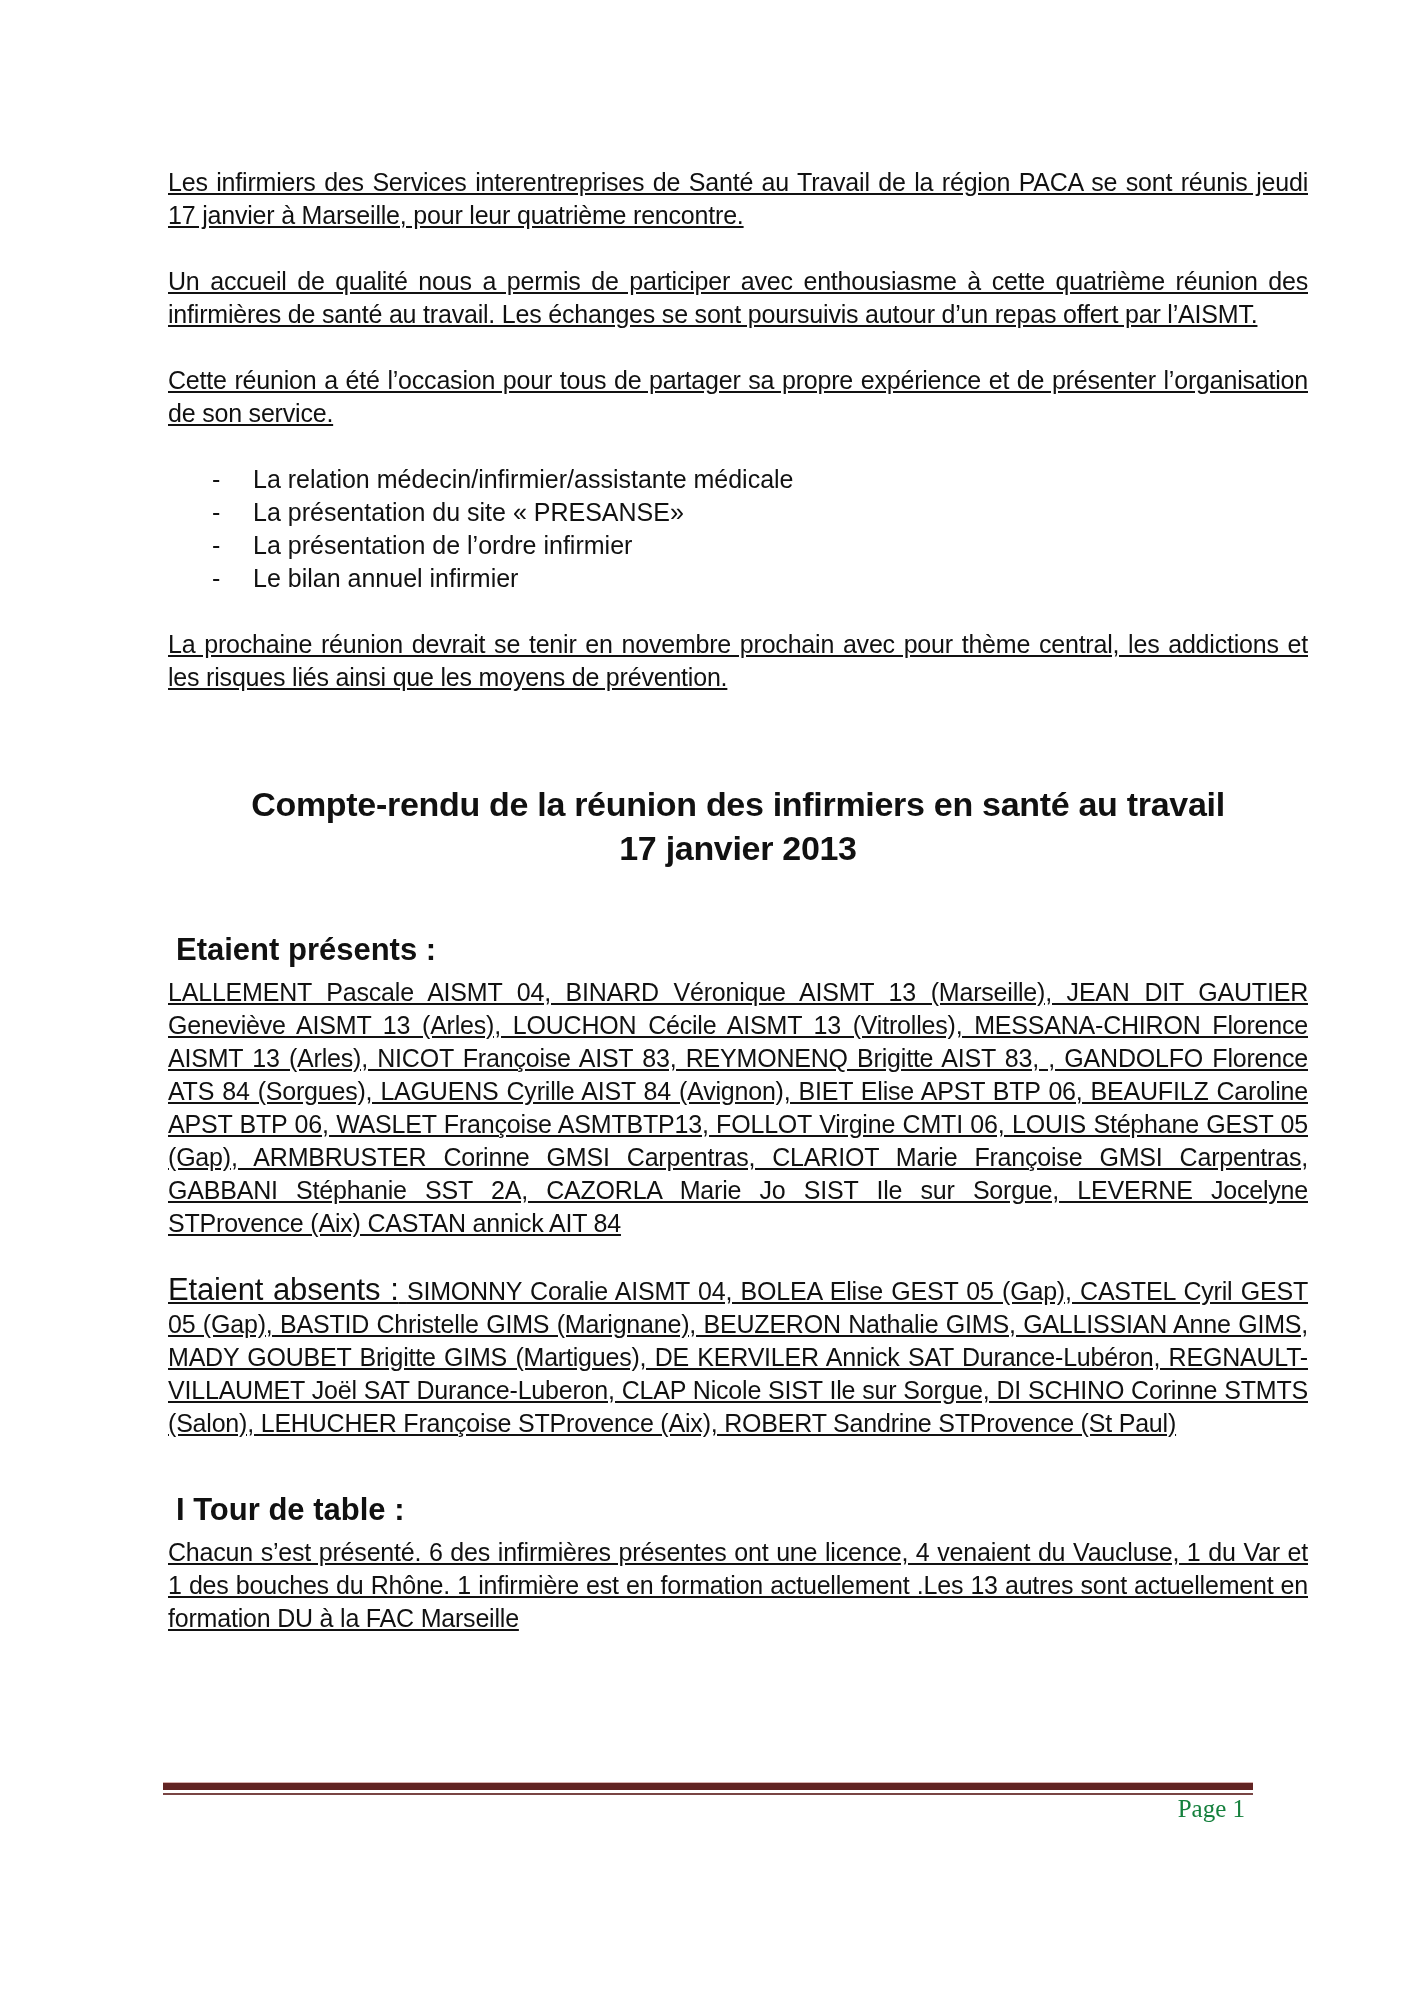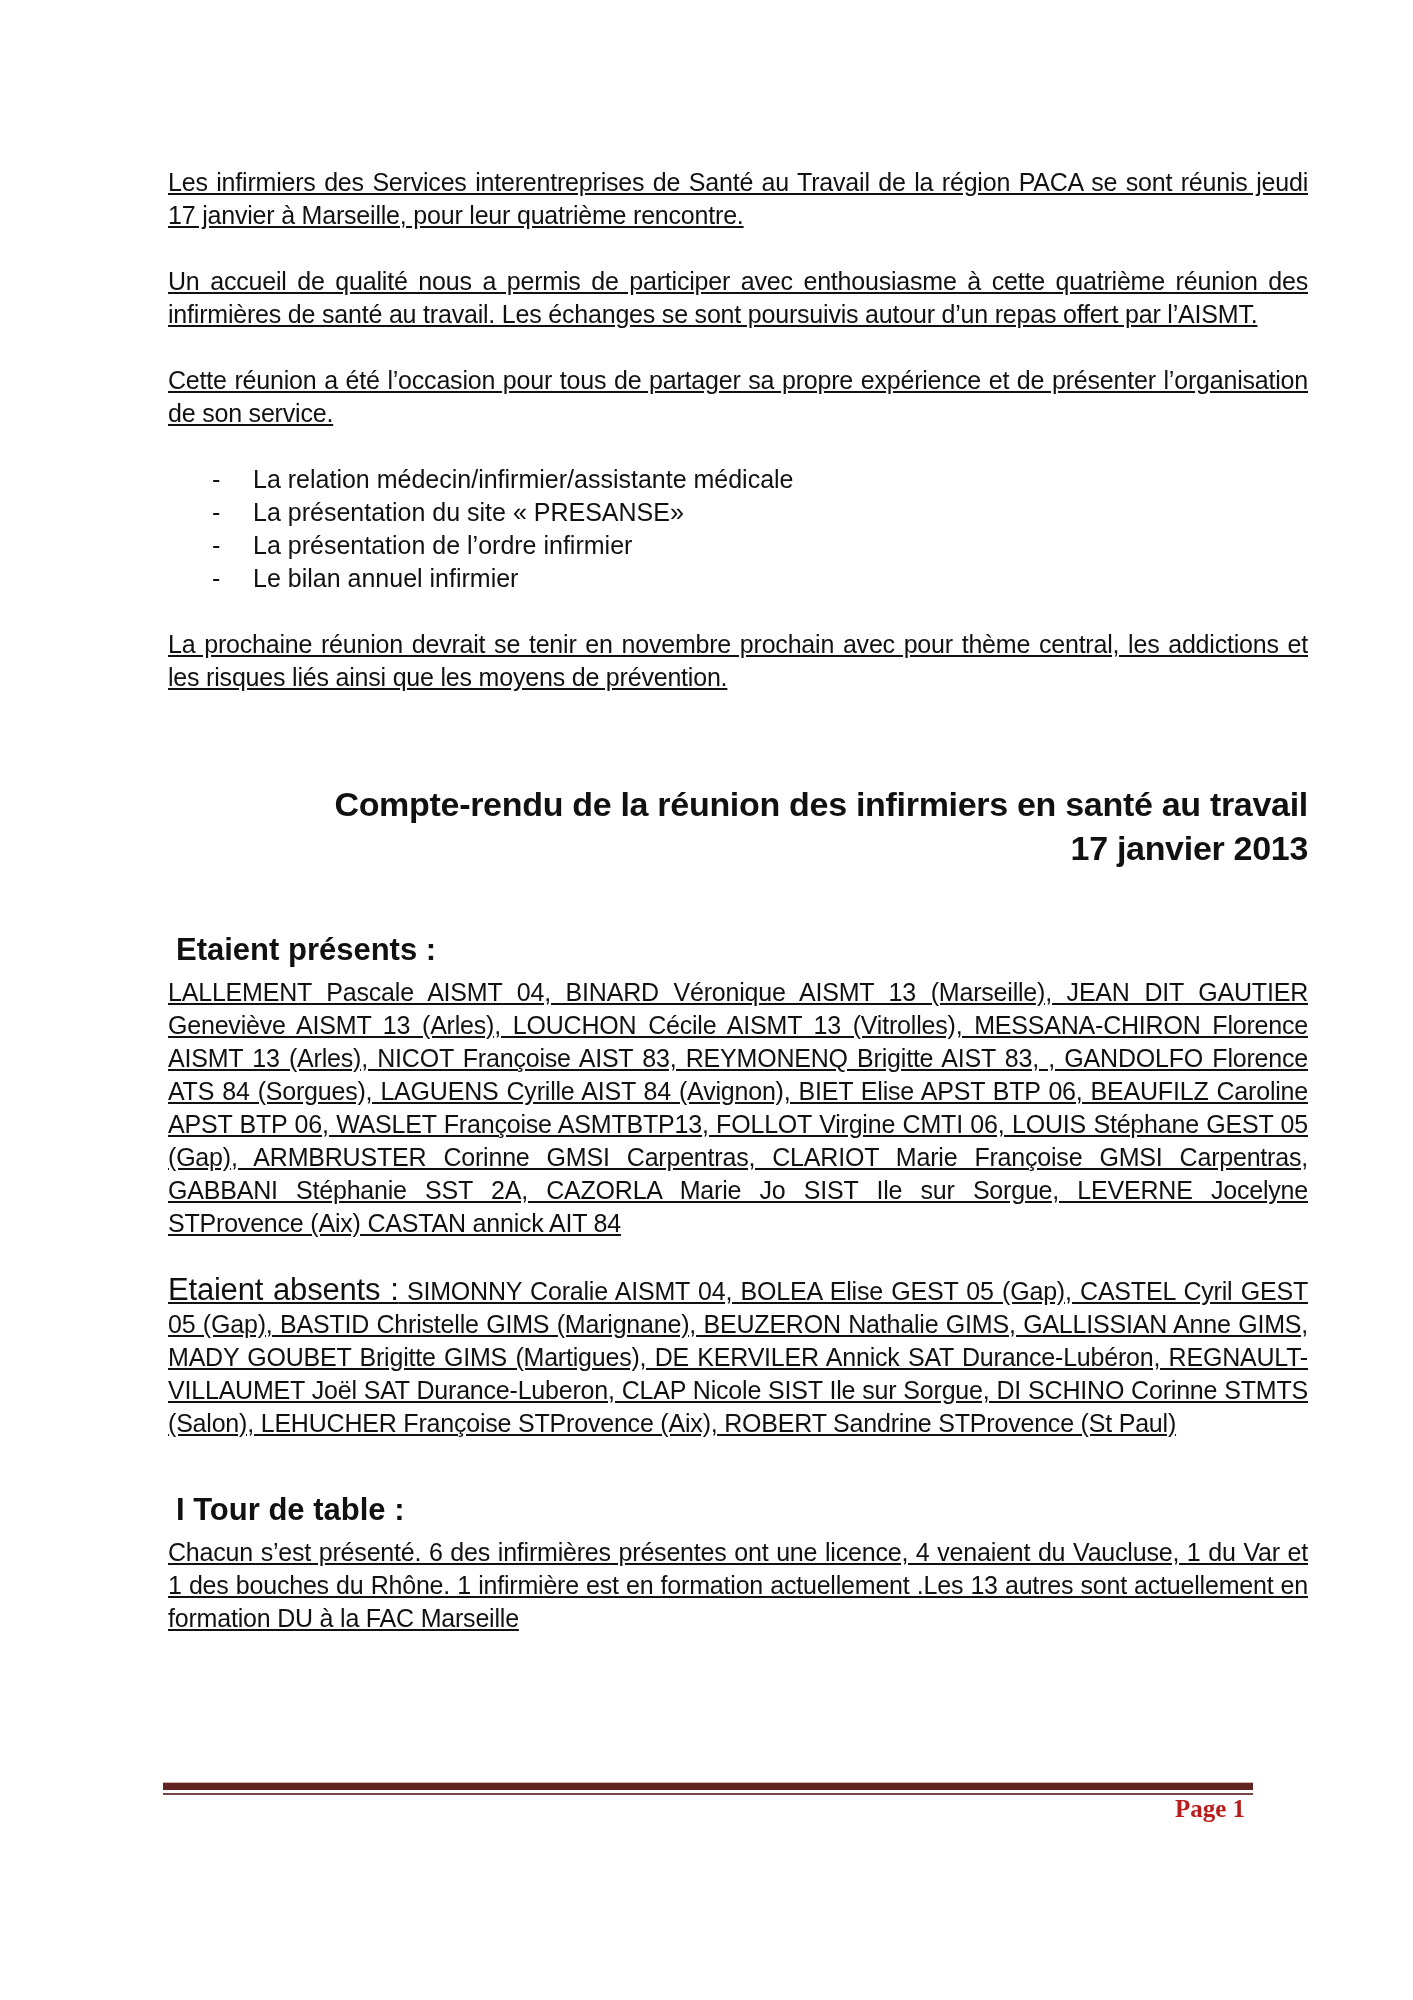--- a/index.html
+++ b/index.html
@@ -5,28 +5,28 @@
   html, body { margin: 0; padding: 0; background: #ffffff; }
   body { width: 1413px; height: 2000px; position: relative; overflow: hidden;
          font-family: "Liberation Sans", sans-serif; color: #111; }
   .page { position: absolute; left: 0; top: 0; width: 1413px; height: 2000px; }
   .content { position: absolute; left: 168px; top: 166px; width: 1140px; }
   .p { font-size: 25px; line-height: 33px; margin: 0; text-align: justify; letter-spacing: -0.2px; text-decoration: underline; }
   .gap { height: 33px; }
   .list { list-style: none; margin: 0; padding: 0; }
   .list li { font-size: 25px; line-height: 33px; position: relative; padding-left: 85px; }
   .list li .dash { position: absolute; left: 44px; top: 0; }
-  .title { font-size: 34px; line-height: 44px; text-align: right; margin: 0; letter-spacing: -0.3px; }
+  .title { font-size: 34px; line-height: 44px; text-align: center; margin: 0; letter-spacing: -0.3px; }
   .heading { font-size: 31px; line-height: 36px; margin: 8px; }
   .inline-heading { font-size: 31px; }
   .footer-rule { position: absolute; left: 163px; top: 1782px; width: 1090px; }
   .footer-rule .thick { height: 7px; background: #622423; border-top: 1px solid #d8b0ae; }
   .footer-rule .thin { height: 2px; background: #622423; margin-top: 3px; opacity: 0.85; }
   .page-number { position: absolute; right: 168px; top: 1795px;
-                 font-family: "Liberation Serif", serif; font-size: 25px; color: #b91c1c; font-weight: bold; }
+                 font-family: "Liberation Serif", serif; font-size: 25px; color: #15803d; }
 </style>
 </head>
 <body>
 
 <div class="page">
   <div class="content">
 
     <p class="p">Les infirmiers des Services interentreprises de Santé au Travail de la région PACA se sont réunis jeudi 17 janvier à Marseille, pour leur quatrième rencontre.</p>
     <div class="gap"></div>
 

